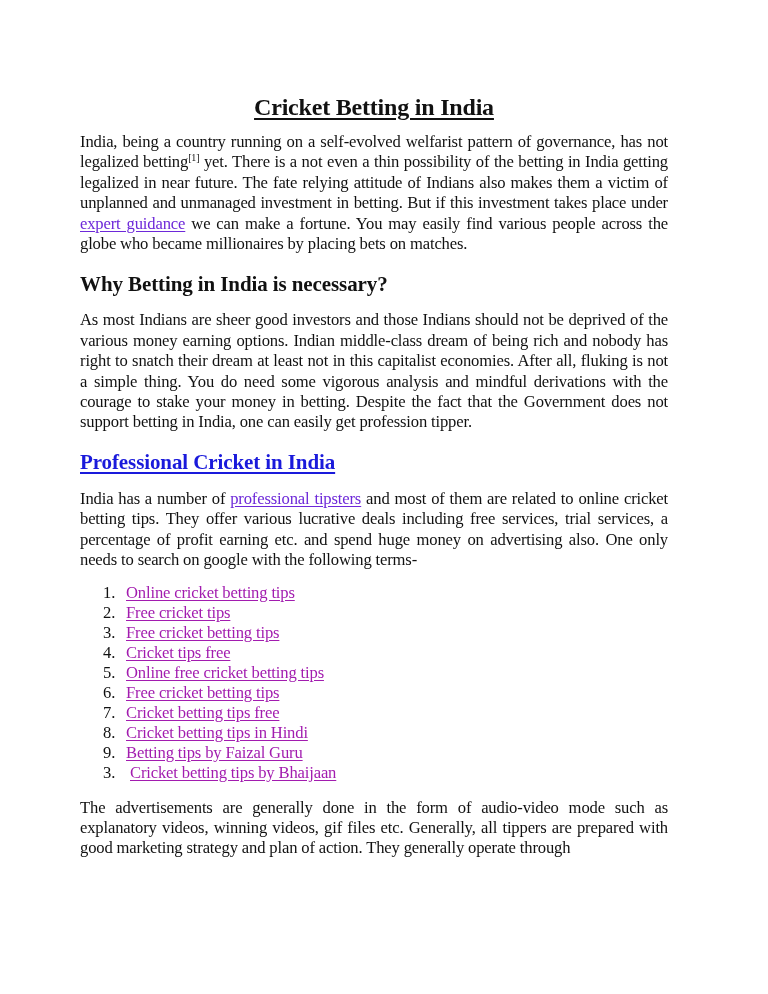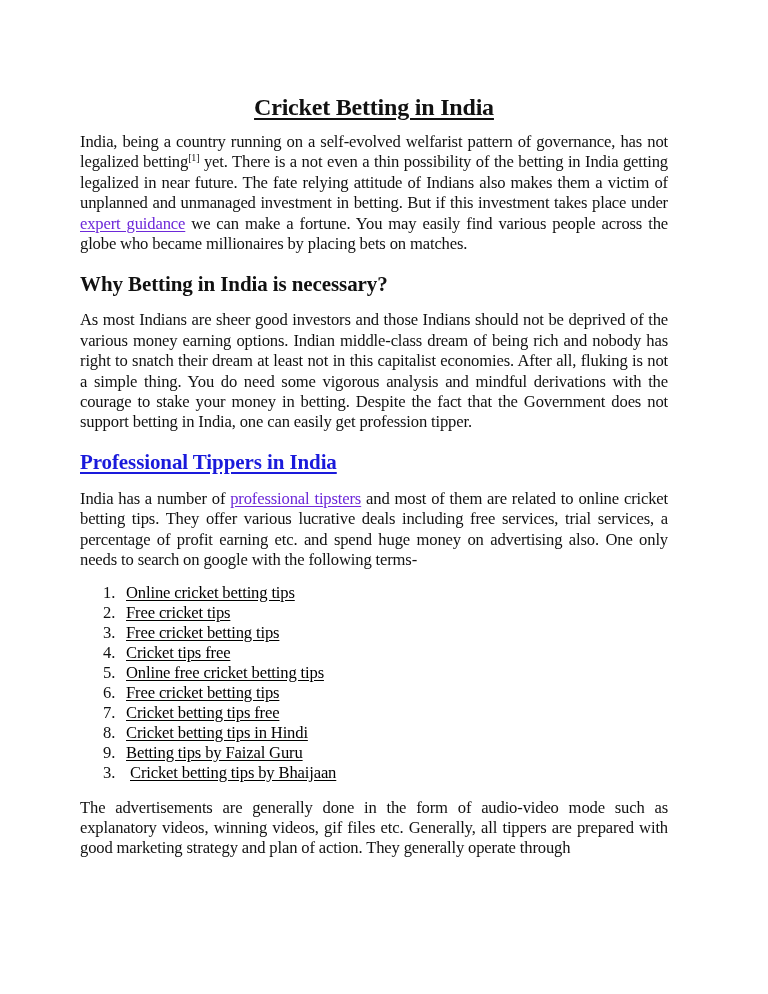--- a/index.html
+++ b/index.html
@@ -79,38 +79,38 @@
     }
     ol.terms-list .num {
       display: inline-block;
       width: 46px;
       text-align: left;
       padding-left: 23px;
       box-sizing: border-box;
     }
     ol.terms-list .num.wide { width: 50px; }
     ol.terms-list a {
-      color: #000000;
+      color: #a21caf;
       text-underline-offset: 2px;
     }
   </style>
 </head>
 <body>
 
 <div class="page">
 
   <h1 class="doc-title">Cricket Betting in India</h1>
 
   <p class="body-text intro"><span>India, being a country running on a self-evolved welfarist pattern of governance, has not legalized betting</span><sup class="footnote">[1]</sup><span> yet. There is a not even a thin possibility of the betting in India getting legalized in near future. The fate relying attitude of Indians also makes them a victim of unplanned and unmanaged investment in betting. But if this investment takes place under </span><a class="inline-link" href="#">expert guidance</a><span> we can make a fortune. You may easily find various people across the globe who became millionaires by placing bets on matches.</span></p>
 
   <h2 class="section-heading">Why Betting in India is necessary?</h2>
 
   <p class="body-text why">As most Indians are sheer good investors and those Indians should not be deprived of the various money earning options. Indian middle-class dream of being rich and nobody has right to snatch their dream at least not in this capitalist economies. After all, fluking is not a simple thing. You do need some vigorous analysis and mindful derivations with the courage to stake your money in betting. Despite the fact that the Government does not support betting in India, one can easily get profession tipper.</p>
 
-  <h2 class="section-heading linked">Professional Tippers in India</h2>
+  <h2 class="section-heading linked">Professional Cricket in India</h2>
 
   <p class="body-text tippers"><span>India has a number of </span><a class="inline-link" href="#">professional tipsters</a><span> and most of them are related to online cricket betting tips. They offer various lucrative deals including free services, trial services, a percentage of profit earning etc. and spend huge money on advertising also. One only needs to search on google with the following terms-</span></p>
 
   <ol class="terms-list">
     <li>
         <span class="num">1.</span>
         <a href="#">Online cricket betting tips</a>
       </li>
     <li>
         <span class="num">2.</span>

